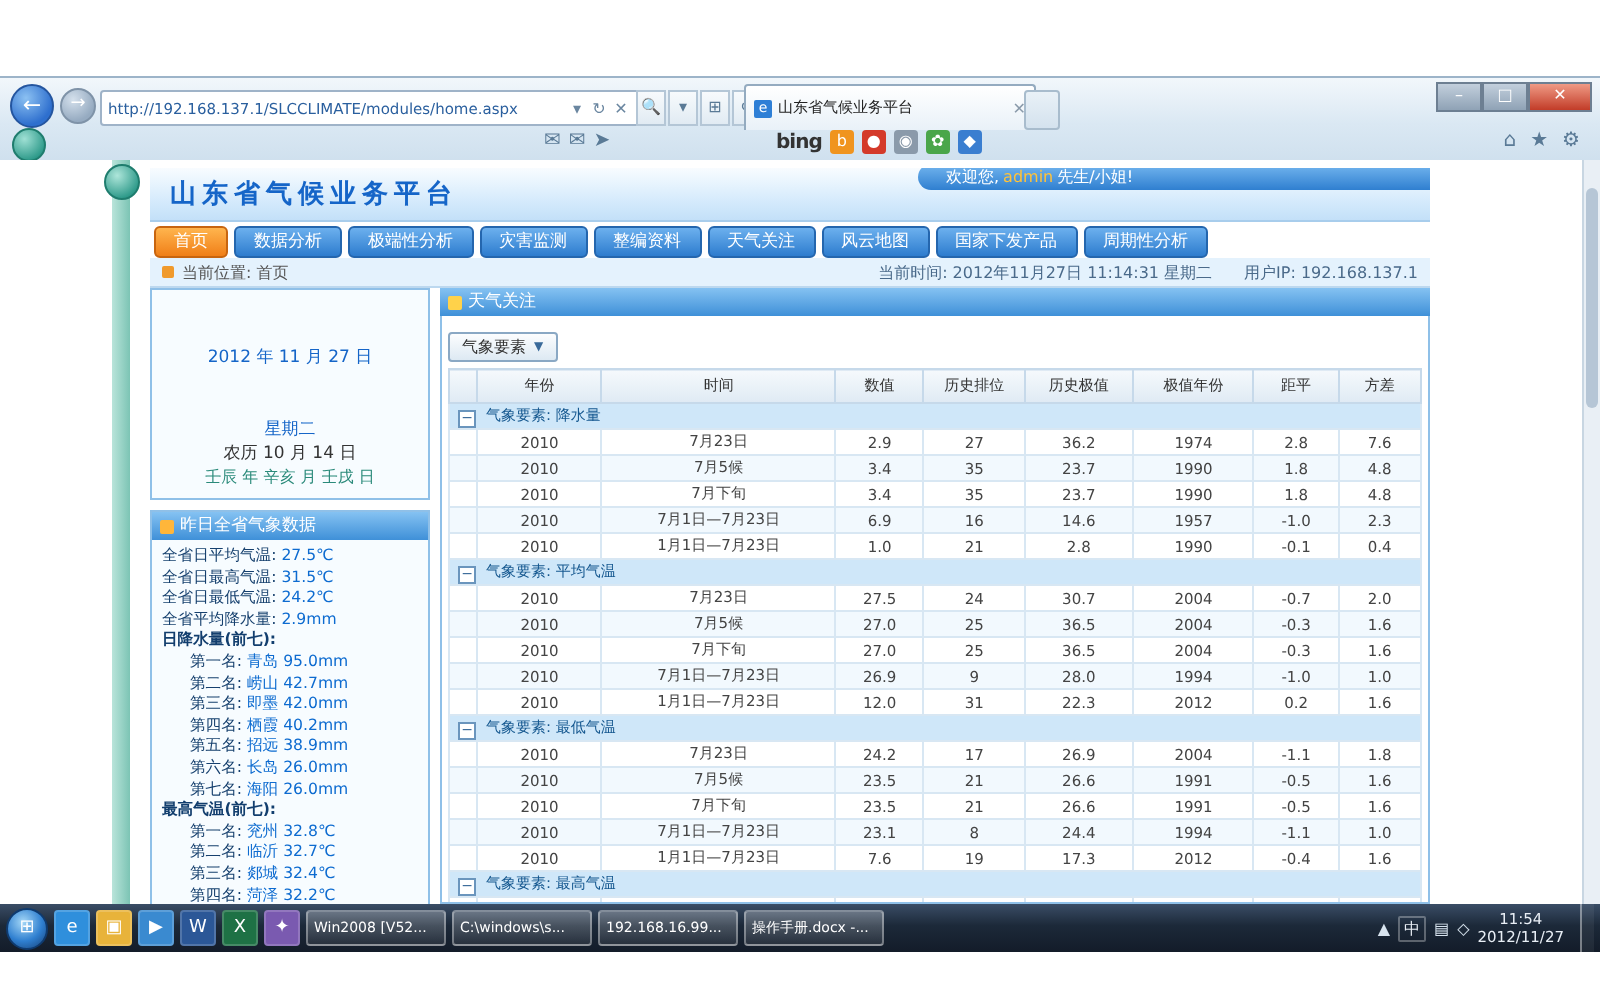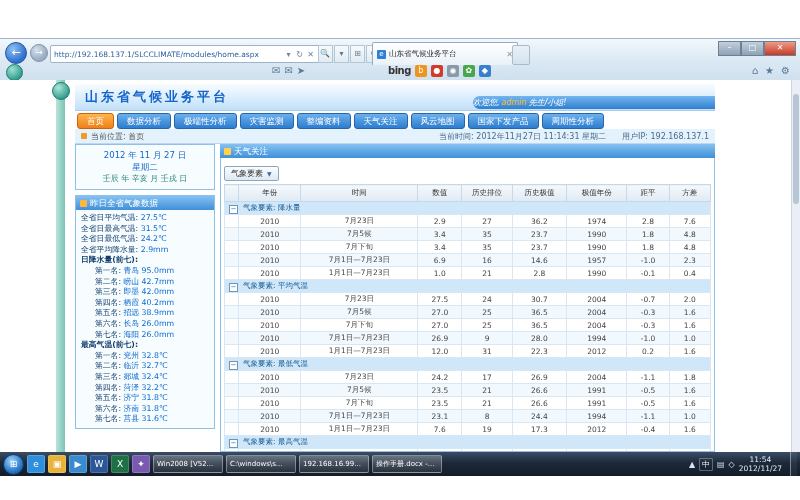--- a/index.html
+++ b/index.html
@@ -30,59 +30,59 @@
   .newtab{position:absolute;top:6px;left:512px;width:16px;height:18px;background:linear-gradient(#e9f1f7,#d4e2ee);
     border:1px solid #a8bccd;border-radius:2px;}
   .winctrl{position:absolute;top:2px;right:4px;display:flex;gap:0;}
   .wbtn{width:21px;height:13px;font-size:8px;line-height:11px;text-align:center;color:#fff;
     background:linear-gradient(#c2cfdc,#8fa2b5,#8fa2b5);background:linear-gradient(#c2cfdc,#8fa2b5);border:1px solid #6d7f92;}
   .wbtn.close{background:linear-gradient(#ef9a85,#c23c28);width:30px;}
   .toolbar{position:absolute;top:25px;left:0;width:800px;height:17px;display:flex;align-items:center;font-size:9px;}
   .roundico{width:15px;height:15px;border-radius:50%;margin-left:6px;
     background:radial-gradient(circle at 35% 30%,#9fe0d4,#2e9a8a 75%);border:1px solid #1f7d6e;}
   .mailicons{position:absolute;left:272px;top:1px;display:flex;gap:4px;color:#5a7a96;font-size:10px;}
-  .bingcluster{position:absolute;left:388px;top:1px;display:flex;gap:4px;}
+  .bingcluster{position:absolute;left:388px;top:1px;display:flex;gap:4px;align-items:center;}
   .binglabel{font-size:10px;font-weight:bold;color:#333;letter-spacing:-0.5px;}
   .cico{width:12px;height:12px;border-radius:2px;color:#fff;font-size:8px;line-height:12px;text-align:center;}
   .chromeright{position:absolute;right:10px;top:1px;display:flex;gap:7px;color:#5a7a96;font-size:10px;}
   
   .viewport{position:absolute;top:80px;left:0;width:800px;height:372px;background:#fff;overflow:hidden;}
   .leftstrip{position:absolute;top:0;left:56px;width:9px;height:372px;background:linear-gradient(90deg,#b9e4da,#7cc4b4);}
   .stripbadge{position:absolute;top:2px;left:52px;width:16px;height:16px;border-radius:50%;
     background:radial-gradient(circle at 35% 30%,#aee6da,#2e9a8a 75%);border:1px solid #1f7d6e;}
   .vscroll{position:absolute;top:0;right:0;width:8px;height:372px;background:#e9eff5;border-left:1px solid #c8d6e2;}
   .vthumb{position:absolute;top:14px;left:1px;width:6px;height:110px;background:#b6c6d6;border-radius:3px;}
   .page{position:absolute;top:4px;left:75px;width:640px;height:368px;overflow:hidden;}
   
   .pageheader{position:relative;height:26px;background:linear-gradient(#f8fcff,#d4eafc 65%,#c3e0f8);
     border-bottom:1px solid #a8cdec;}
   .pagetitle{position:absolute;left:10px;top:4px;font-size:13px;font-weight:bold;color:#1565c8;letter-spacing:3px;}
-  .welcome{position:absolute;right:0;bottom:1px;width:242px;height:13px;border-radius:7px 0 0 7px;
-    background:linear-gradient(#74b6ef,#2f7fd0);color:#fff;font-size:8px;line-height:13px;
-    white-space:nowrap;overflow:hidden;font-style:italic;}
+  .welcome{position:absolute;right:0;bottom:15px;width:242px;height:13px;border-radius:7px 0 0 7px;
+    background:linear-gradient(#74b6ef,#2f7fd0);color:#fff;font-size:8px;line-height:13px;padding-left:14px;
+    white-space:nowrap;overflow:hidden;}
   .welcome .user{color:#ffc23a;padding:0 2px;}
   
   .navrow{height:18px;background:#fff;display:flex;gap:3px;padding:2px 2px 0 2px;box-sizing:border-box;}
   .nav-btn{height:14px;line-height:14px;padding:0 9px;font-size:8.5px;color:#fff;white-space:nowrap;
     background:linear-gradient(#6cb0ee,#2d7cce);border:1px solid #2466ae;border-radius:3px;}
   .nav-btn.active{background:linear-gradient(#ffb54e,#f07f18);border-color:#c8650f;}
   
   .inforow{height:14px;background:#e4f2fd;border-bottom:1px solid #bcd8ef;display:flex;align-items:center;
     font-size:8px;color:#555;padding:0 6px;}
   .inforow .dot{width:6px;height:6px;background:#f09a2c;border-radius:1px;margin-right:4px;}
   .inforow .right{margin-left:auto;display:flex;gap:16px;color:#4a6a8a;}
   
   .content{position:absolute;top:60px;left:0;width:640px;height:308px;display:flex;gap:5px;overflow:hidden;}
   .sidebar{width:140px;flex:none;overflow:hidden;}
   .panel{border:1px solid #8fc0e8;margin-bottom:5px;background:#f7fcff;}
   .panel-h{height:14px;background:linear-gradient(#85c2f2,#3f90d8);color:#fff;font-size:8.5px;line-height:14px;
     padding-left:4px;display:flex;align-items:center;gap:3px;}
   .panel-h .pico{width:7px;height:7px;background:#ffb63a;border-radius:1px;flex:none;}
   .datebody{padding:4px 2px;text-align:center;font-size:8.5px;color:#333;line-height:12px;}
-  .datebody .b{color:#1565c8;}
+  .datebody .b{color:#1565c8;margin-top:24px;}
   .datebody .g{color:#2a8a7a;font-size:8px;}
   .weatherbody{padding:3px 4px 3px 5px;font-size:7.8px;line-height:10.6px;color:#16406e;white-space:nowrap;overflow:hidden;}
   .stat .v{color:#0d6bd0;text-align:center;}
   .rank-title{font-weight:bold;color:#123e6e;margin-top:0;}
   .rank-item{padding-left:14px;}
   .rank-item .st,.rank-item .v{color:#0d6bd0;}
   
   .main{flex:1;overflow:hidden;display:flex;flex-direction:column;}
   .main-h{height:14px;flex:none;background:linear-gradient(#85c2f2,#3f90d8);color:#fff;font-size:8.5px;
     line-height:14px;padding-left:4px;display:flex;align-items:center;gap:3px;}
@@ -207,20 +207,21 @@
         </span>
       </div>
 
       <div class="content">
 
         <div class="sidebar">
           <div class="panel">
             <div class="datebody">
               <div class="b">2012 年 11 月 27 日</div>
               <div class="b">星期二</div>
+              <div>农历 10 月 14 日</div>
               <div class="g">壬辰 年 辛亥 月 壬戌 日</div>
             </div>
           </div>
           <div class="panel">
             <div class="panel-h">
               <span class="pico"></span>
               <span>昨日全省气象数据</span>
             </div>
             <div class="weatherbody">
                 <div class="stat"><span>全省日平均气温:</span><span class="v"> 27.5℃</span></div>

